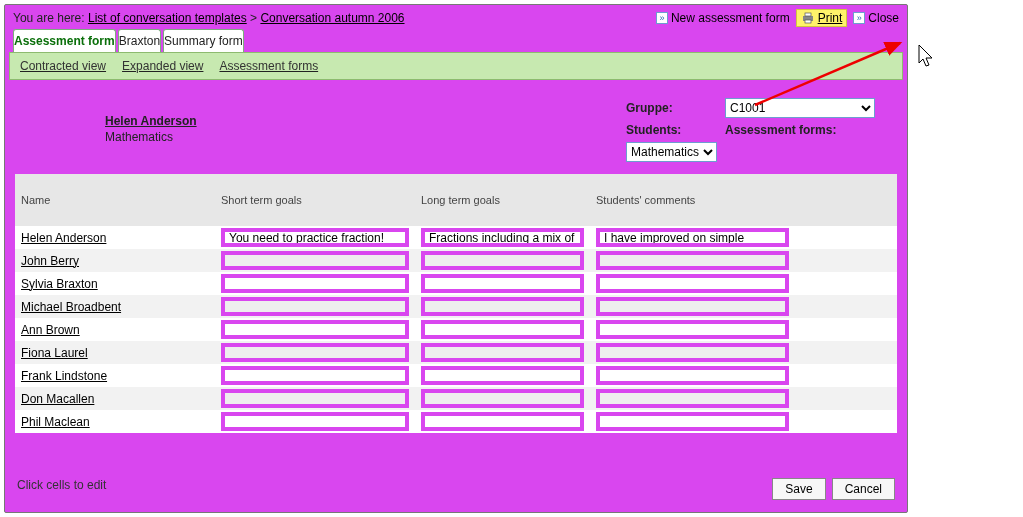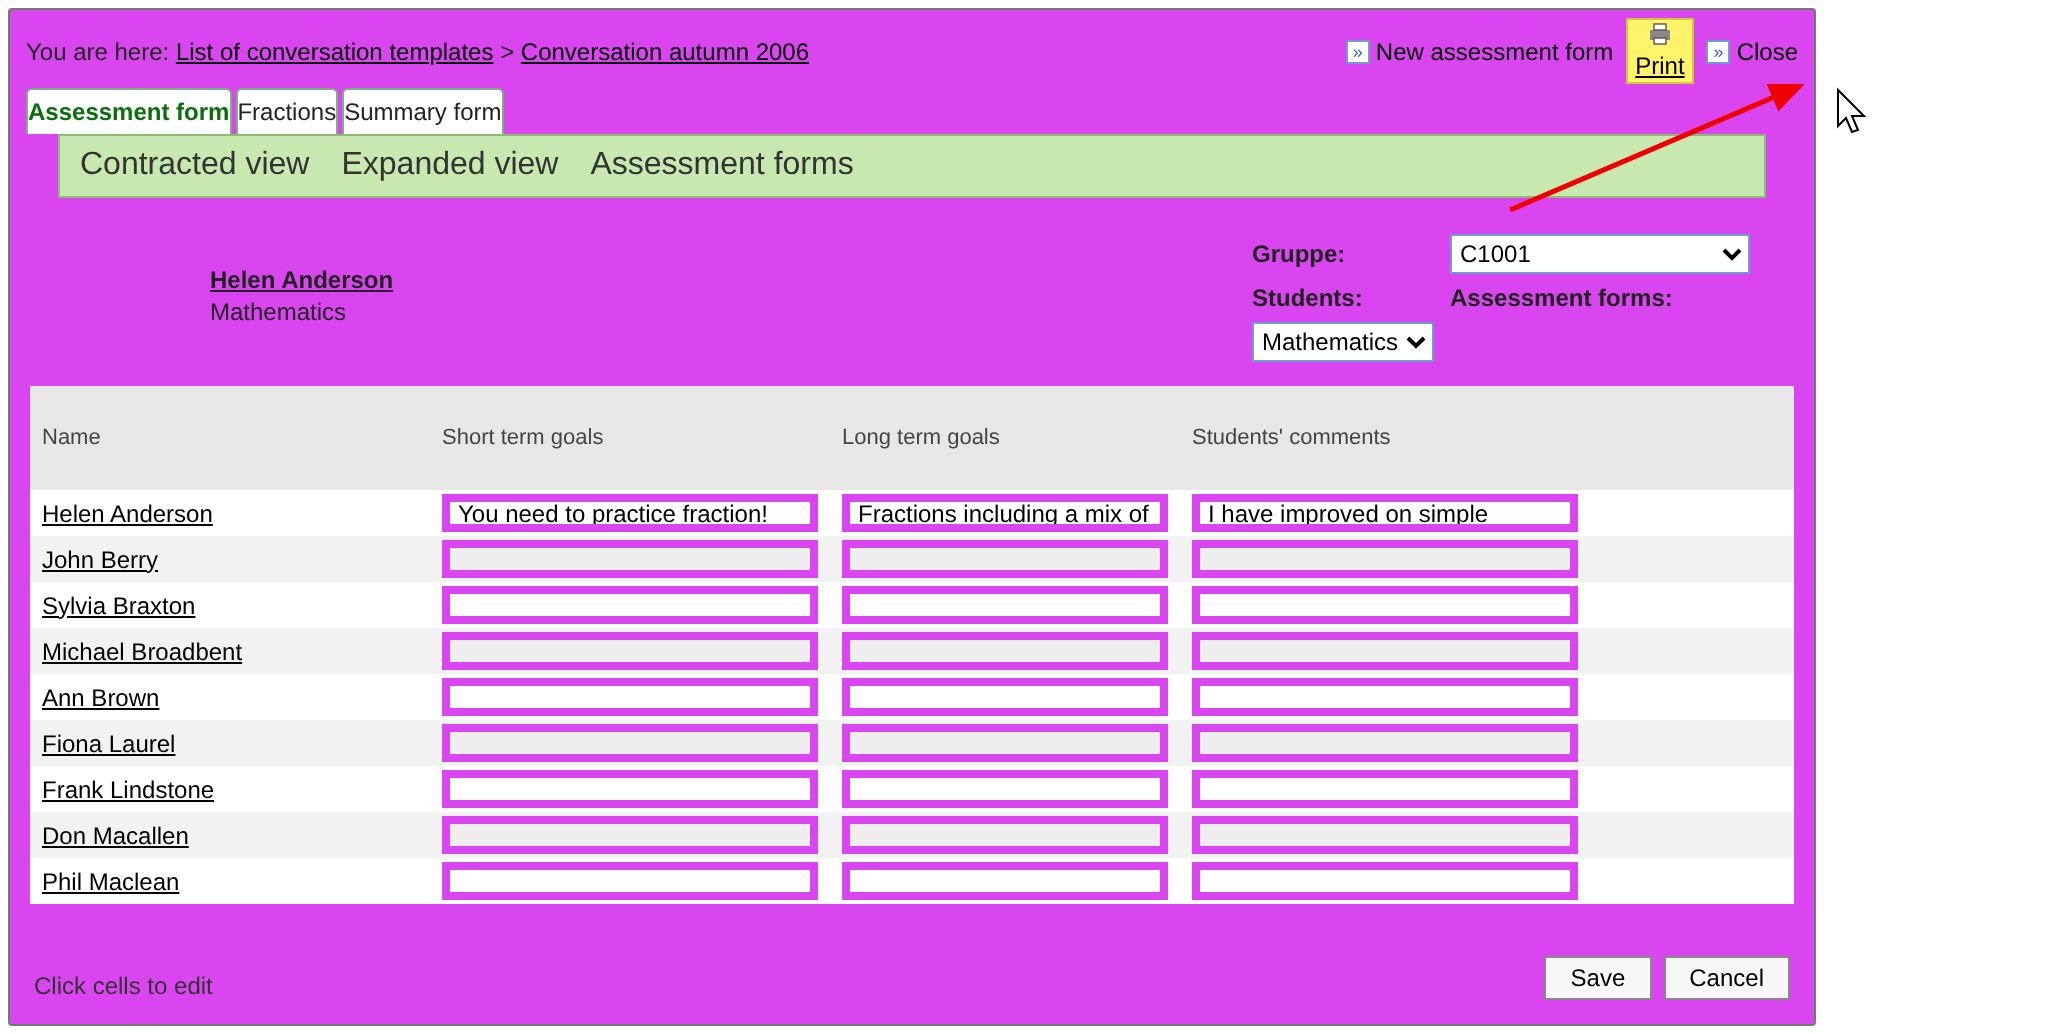--- a/index.html
+++ b/index.html
@@ -43,21 +43,20 @@
     display: inline-flex;
     align-items: center; justify-content: center;
     font-size: 9px; color: #2a66b3;
     background: #fff;
   }
   .print-link {
     background: #fff36a;
     padding: 1px 4px;
     border: 1px solid #d0c640;
     text-decoration: underline;
-    flex-direction: column;
   }
   .printer-icon svg { display: block; }
   .cursor-overlay {
     position: absolute;
     top: 38px;
     left: 910px;
     pointer-events: none;
   }
   .annot-arrow {
     position: absolute;
@@ -79,27 +78,28 @@
     margin-right: 2px;
     cursor: pointer;
     background: #fff;
     font-size: 12px;
   }
   .tab.active {
     color: #0a6f0a;
     font-weight: bold;
   }
   .greenbar {
-    margin: 0 24px;
+    margin: 0 4px;
     background: #c7e9b0;
     border: 1px solid #8dbb6f;
     padding: 6px 10px;
     display: flex;
     gap: 16px;
-    font-size: 16px;
+    font-size: 12px;
+    text-decoration: underline;
   }
   .greenbar span { color: #333; cursor: pointer; }
 
   .content-head {
     display: flex;
     padding: 18px 20px 12px 20px;
     gap: 40px;
     align-items: flex-start;
   }
   .student-block { padding-left: 80px; padding-top: 16px;}
@@ -152,21 +152,21 @@
   .col-long   { width: 175px; }
   .col-comm   { width: 205px; }
   .col-extra  { }
 
   .footer {
     position: absolute;
     bottom: 6px;
     left: 8px;
     right: 8px;
     display: flex;
-    align-items: flex-end;
+    align-items: flex-start;
     padding: 6px 4px;
     gap: 39px;
   }
   .footer .hint { font-size: 12px; color: #333; }
   .footer .btns { margin-left: auto; display: flex; gap: 6px; }
   .footer button {
     font-size: 12px;
     padding: 3px 12px;
     border: 1px solid #888;
     background: #f7f7f7;
@@ -203,21 +203,21 @@
       </span>
       <span class="action-link">
         <span class="arrow-box">»</span>
         <span>Close</span>
       </span>
     </div>
   </div>
 
   <div class="tabs-row">
     <div class="tab active"><span>Assessment form</span></div>
-    <div class="tab"><span>Fractions</span></div>
+    <div class="tab"><span>Braxton</span></div>
     <div class="tab"><span>Summary form</span></div>
   </div>
 
   <div class="greenbar">
     <span>Contracted view</span>
     <span>Expanded view</span>
     <span>Assessment forms</span>
   </div>
 
   <div class="content-head">

